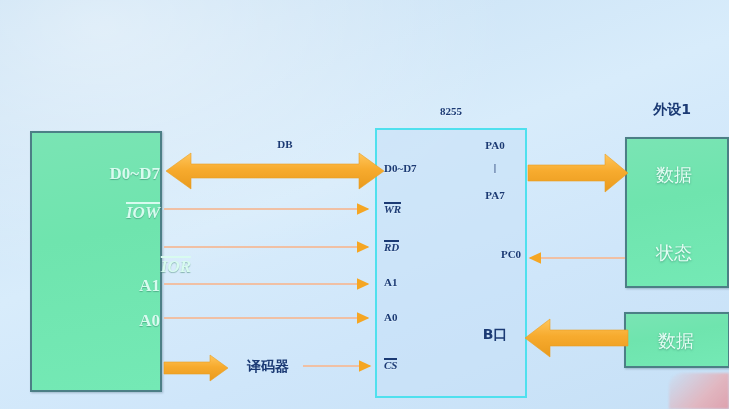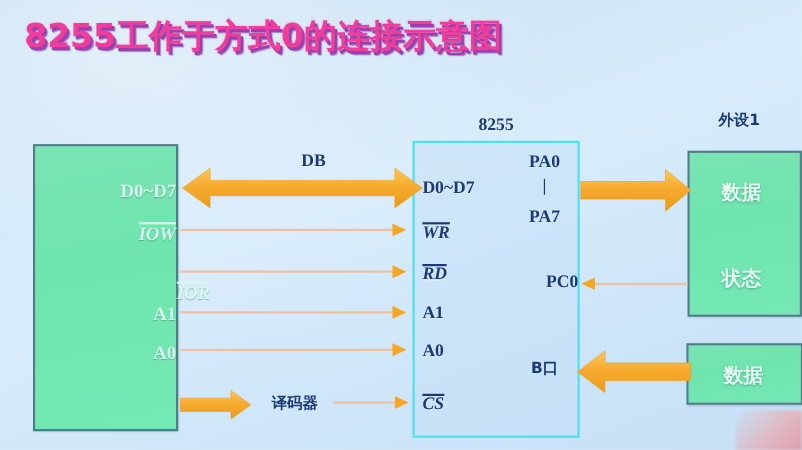--- a/index.html
+++ b/index.html
@@ -69,28 +69,28 @@
     font-weight: bold;
     white-space: nowrap;
   }
   .lbl-inner-green {
     color: #d8fbef;
     font-size: 17px;
     text-shadow: 0 1px 1px rgba(40,110,90,0.45);
   }
   .lbl-dark {
     color: #1b3a74;
-    font-size: 16px;
+    font-size: 11px;
     text-shadow: 0 1px 0 rgba(255,255,255,0.35);
   }
   .lbl-cn-green {
     font-family: "DejaVu Sans", sans-serif;
     color: #e4fdf4;
     font-size: 18px;
-    font-weight: bold;
+    font-weight: normal;
     text-shadow: 0 1px 2px rgba(40,110,90,0.5);
   }
   .lbl-cn-dark {
     font-family: "DejaVu Sans", sans-serif;
     color: #1b3a74;
     font-size: 14px;
     font-weight: bold;
   }
   .right-al { transform: translateX(-100%); }
   .ctr { transform: translateX(-50%); }
@@ -122,21 +122,20 @@
     background: linear-gradient(135deg, rgba(236,176,176,0) 0%, rgba(233,170,176,0.75) 60%, rgba(226,150,160,0.85) 100%);
     border-radius: 14px 0 0 0;
     filter: blur(1.2px);
   }
 </style>
 </head>
 <body>
 
 <div id="slide">
 
-  <div class="title">8255工作于方式0的连接示意图</div>
 
   <div class="green-box" style="left:30px; top:131px; width:132px; height:261px;"></div>
 
   <div class="lbl lbl-inner-green right-al" style="left:160px; top:164px;">D0~D7</div>
 
   <div class="lbl lbl-inner-green right-al" style="left:160px; top:202px;">
     <span class="overline">IOW</span>
   </div>
 
   <div class="lbl lbl-inner-green right-al" style="left:160px; top:256px;margin-left:31px;">

